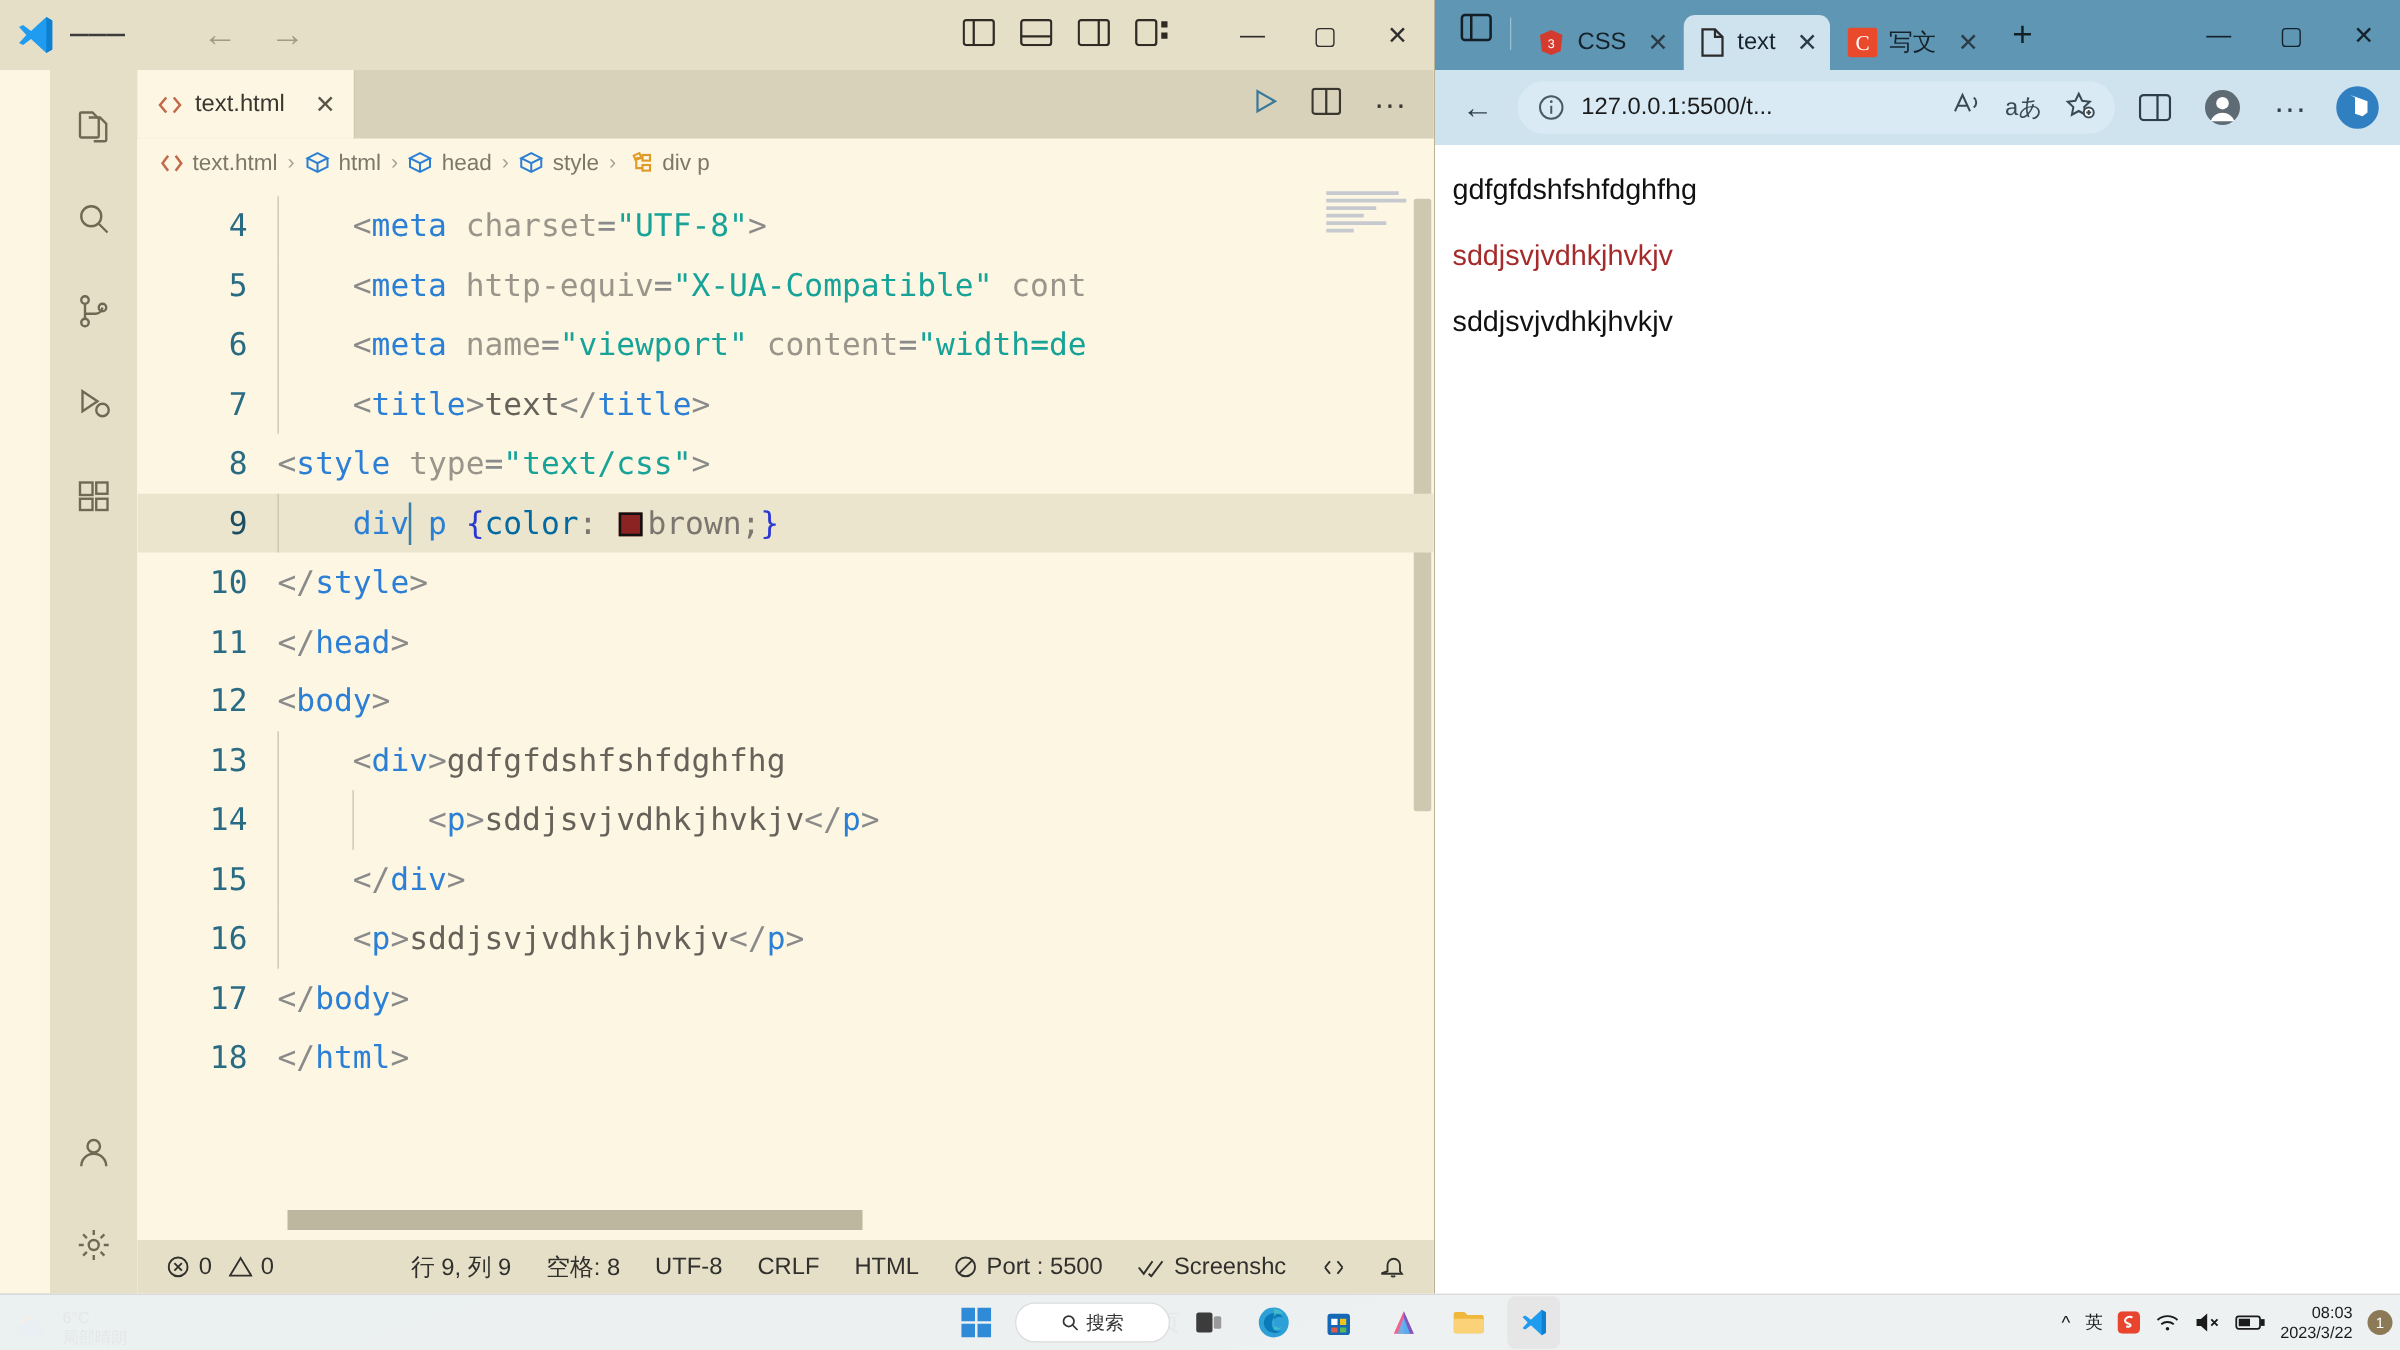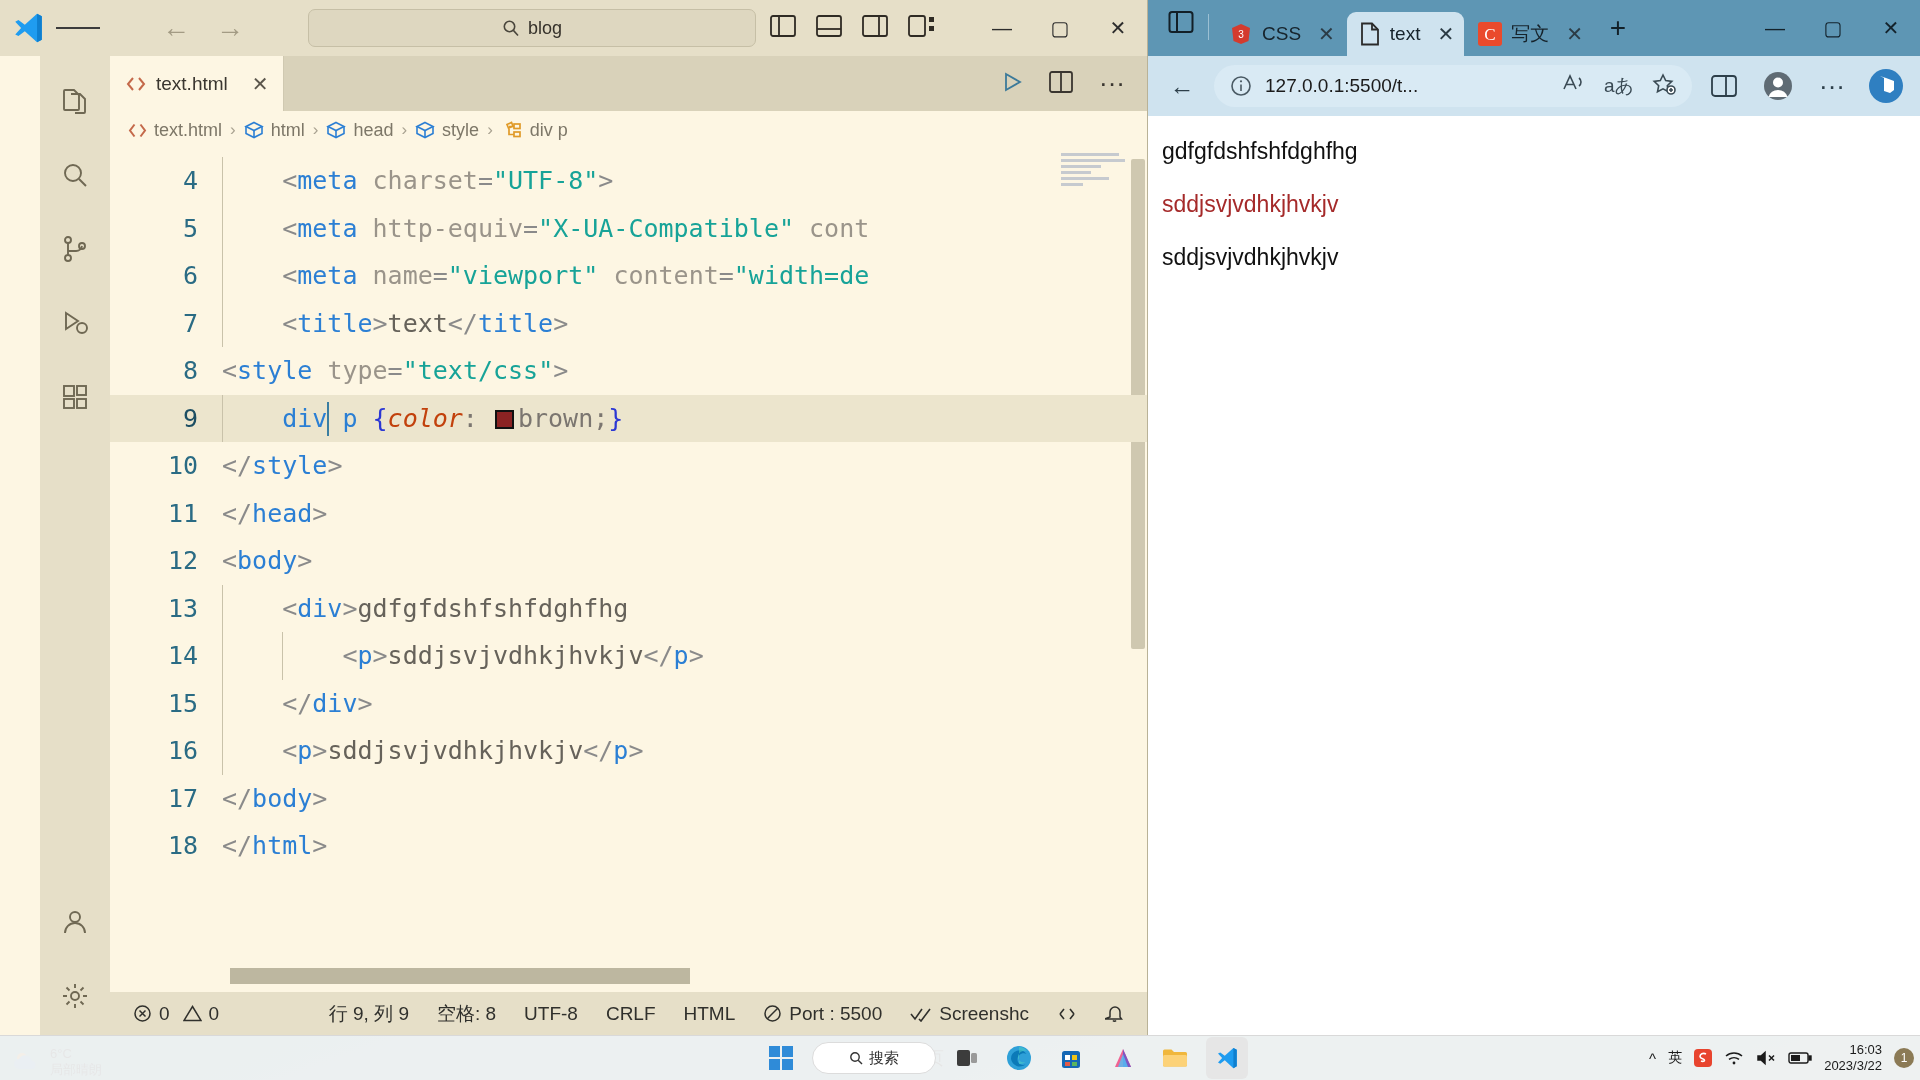--- a/index.html
+++ b/index.html
@@ -99,21 +99,21 @@
   .ltext { position: relative; white-space: pre; }
   .guide {
     position:absolute; width: 1px; background:#c9c2aa; top: 0; height: 47.5px;
   }
   .tagb { color: #2b7fd4; }   
   .brk  { color: #8a8a8a; }   
   .attr { color: #9a948a; }   
   .str  { color: #17a398; }   
   .txt  { color: #66625a; }   
   .sel  { color: #2b7fd4; }   
-  .prop { color: #c2410c; font-style: italic; }   
+  .prop { color: #0369a1; }   
   .curly{ color: #2b37d4; }   
   .cval { color: #7b7670; }
   .swatch {
     display:inline-block; width: 19px; height: 19px; background:#8b2323;
     border: 2px solid #111; vertical-align: -2px; margin: 0 4px 0 2px;
   }
   .caret {
     position: absolute; width: 2px; background: #3b7ea1; height: 34px; top: 7px;
   }
 
@@ -239,29 +239,20 @@
       </svg>
     </div>
     <div class="hamburger">
       <span></span>
       <span></span>
       <span></span>
     </div>
     <div class="navarrows">
       <div>←</div>
       <div>→</div>
-    </div>
-    <div class="vs-search">
-      <span class="ic">
-        <svg width="18" height="18" viewBox="0 0 18 18">
-            <circle cx="7.5" cy="7.5" r="5.2" fill="none" stroke="#4a463c" stroke-width="1.6"></circle>
-            <line x1="11.4" y1="11.4" x2="16" y2="16.5" stroke="#4a463c" stroke-width="1.6"></line>
-          </svg>
-      </span>
-      <span>blog</span>
     </div>
     <div class="vs-layout-icons">
       <span>
         <svg width="26" height="22" viewBox="0 0 26 22">
             <rect x="1" y="1" width="24" height="20" rx="2" fill="none" stroke="#2f2b24" stroke-width="1.8"></rect>
             <line x1="9" y1="1" x2="9" y2="21" stroke="#2f2b24" stroke-width="1.8"></line>
           </svg>
       </span>
       <span>
         <svg width="26" height="22" viewBox="0 0 26 22">
@@ -718,20 +709,20 @@
         </svg>
     </span>
     <span class="ic">
       <svg width="24" height="14" viewBox="0 0 24 14" fill="none" stroke="#1b1b1b" stroke-width="1.4">
           <rect x="1" y="2" width="19" height="10" rx="2"></rect>
           <rect x="21" y="5" width="2" height="4" fill="#1b1b1b"></rect>
           <rect x="3" y="4" width="9" height="6" fill="#1b1b1b" stroke="none"></rect>
         </svg>
     </span>
     <span class="tb-clock">
-      <span>16:03</span><br>
+      <span>08:03</span><br>
       <span>2023/3/22</span>
     </span>
     <span class="ic" style="width:20px;height:20px;border-radius:50%;background:#8b7a55;color:#fff;font-size:12px;">
       <span>1</span>
     </span>
   </div>
 </div>
 
 </body></html>

